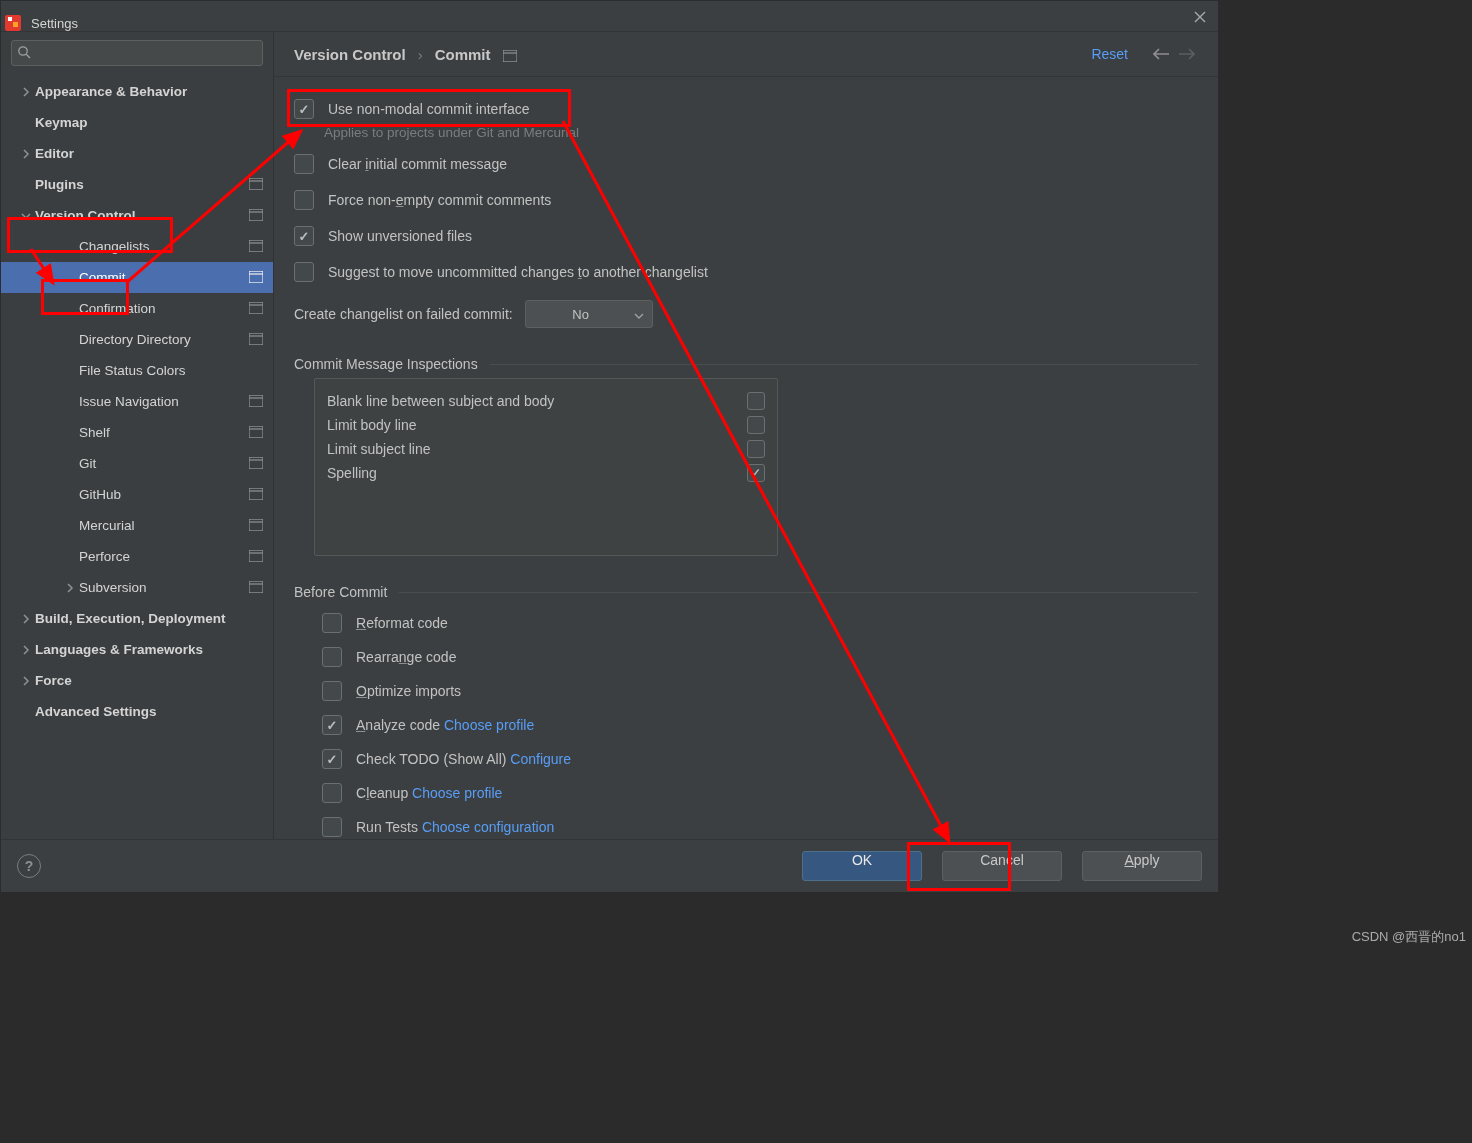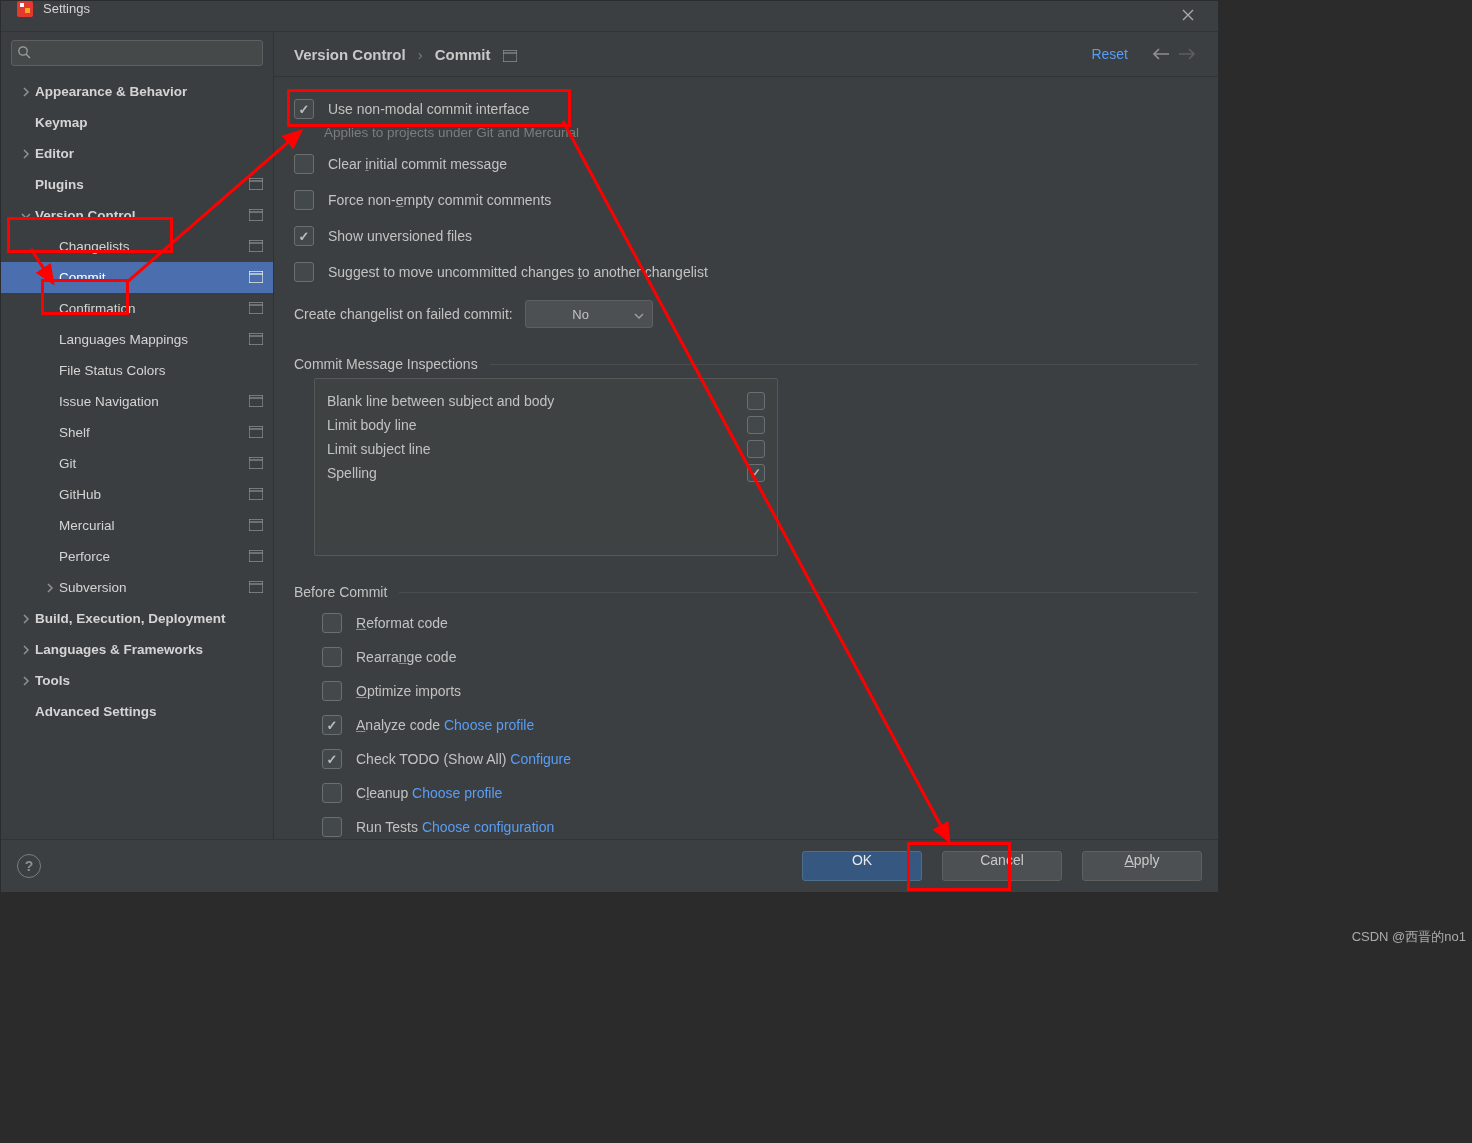--- a/index.html
+++ b/index.html
@@ -22,21 +22,21 @@
     --checkbox-checked: #43494a;
     --footer-bg: #3c3f41;
     --titlebar-h: 30px;
     --footer-h: 52px;
   }
   html,body { margin:0; padding:0; width:1472px; height:1143px; background:#2b2b2b; font-family:"Segoe UI",Arial,sans-serif; font-size:13px; color:var(--text); overflow:hidden; }
   .window { position:relative; left:0; top:0; width:1219px; height:891px; background:var(--bg-window); border:1px solid #2a2c2d; box-sizing:border-box; }
   .overlay-svg { position:absolute; left:0; top:0; width:1219px; height:891px; pointer-events:none; z-index:50; }
 
   
-  .titlebar { height:var(--titlebar-h); display:flex; align-items:flex-start; padding:0 16px; background:var(--bg-titlebar); border-bottom:1px solid #323435; }
+  .titlebar { height:var(--titlebar-h); display:flex; align-items:flex-end; padding:0 4px; background:var(--bg-titlebar); border-bottom:1px solid #323435; }
   .titlebar .icon { width:16px; height:16px; margin-right:10px; display:inline-flex; align-items:center; justify-content:center; }
   .titlebar .title { color:var(--text-bright); font-size:13px; }
   .titlebar .spacer { flex:1; }
   .titlebar .close { width:28px; height:28px; display:flex; align-items:center; justify-content:center; color:#a9a9a9; cursor:pointer; }
 
   .body { display:flex; height:calc(891px - var(--titlebar-h) - var(--footer-h) - 2px); }
 
   
   .left { width:272px; flex:0 0 272px; background:var(--bg-panel-left); border-right:1px solid #2f3132; display:flex; flex-direction:column; }
   .search-wrap { padding:8px 10px; }
@@ -48,21 +48,21 @@
   .tree-item { position:relative; height:31px; display:flex; align-items:center; color:var(--text-bright); cursor:pointer; padding-right:28px; }
   .tree-item.bold .label { font-weight:600; }
   .tree-item .arrow { width:18px; display:flex; align-items:center; justify-content:center; color:#8f9192; flex:0 0 18px; }
   .tree-item .arrow svg { width:10px; height:10px; }
   .tree-item .label { white-space:nowrap; font-size:13.5px; }
   .tree-item.selected { background:var(--selection); color:#fff; }
   .tree-item.selected .label { color:#fff; }
   .tree-item .proj-icon { position:absolute; right:10px; top:9px; width:14px; height:12px; color:#8a8d8e; }
   .tree-item.selected .proj-icon { color:#e8e8e8; }
   .depth-0 { padding-left:16px; }
-  .depth-2 { padding-left:40px; }
+  .depth-2 { padding-left:60px; }
   .no-arrow .arrow { visibility:hidden; }
 
   
   .right { flex:1; display:flex; flex-direction:column; background:var(--bg-panel-right); min-width:0; }
   .header { height:44px; display:flex; align-items:center; padding:0 20px; border-bottom:1px solid #323435; }
   .breadcrumb { display:flex; align-items:center; gap:12px; font-size:15px; font-weight:600; color:#c8c8c8; }
   .breadcrumb .sep { color:#7a7c7d; font-weight:400; }
   .breadcrumb .proj-icn { width:14px; height:12px; color:#8a8d8e; }
   .header .spacer { flex:1; }
   .header .reset { color:var(--link); font-weight:500; font-size:14px; cursor:pointer; margin-right:18px; }
@@ -210,21 +210,21 @@
           <div class="tree-item depth-2 no-arrow">
             <span class="arrow"></span>
             <span class="label">Confirmation</span>
             <span class="proj-icon"><svg viewBox="0 0 14 12">
                 <rect x="0" y="0" width="14" height="12" rx="1.5" fill="none" stroke="currentColor" stroke-width="1.3"></rect>
                 <line x1="0" y1="3" x2="14" y2="3" stroke="currentColor" stroke-width="1.3"></line>
               </svg></span>
           </div>
           <div class="tree-item depth-2 no-arrow">
             <span class="arrow"></span>
-            <span class="label">Languages Mappings</span>
+            <span class="label">Directory Directory</span>
             <span class="proj-icon"><svg viewBox="0 0 14 12">
                 <rect x="0" y="0" width="14" height="12" rx="1.5" fill="none" stroke="currentColor" stroke-width="1.3"></rect>
                 <line x1="0" y1="3" x2="14" y2="3" stroke="currentColor" stroke-width="1.3"></line>
               </svg></span>
           </div>
           <div class="tree-item depth-2 no-arrow">
             <span class="arrow"></span>
             <span class="label">File Status Colors</span>
           </div>
           <div class="tree-item depth-2 no-arrow">
@@ -302,21 +302,21 @@
               </svg>
             </span>
             <span class="label">Languages &amp; Frameworks</span>
           </div>
           <div class="tree-item depth-0 bold">
             <span class="arrow">
               <svg viewBox="0 0 10 10">
                 <path d="M3 1 L7 5 L3 9" fill="none" stroke="currentColor" stroke-width="1.5"></path>
               </svg>
             </span>
-            <span class="label">Tools</span>
+            <span class="label">Force</span>
           </div>
           <div class="tree-item depth-0 bold no-arrow">
             <span class="arrow"></span>
             <span class="label">Advanced Settings</span>
           </div>
         </div>
     </div>
 
     <div class="right">
       <div class="header">

